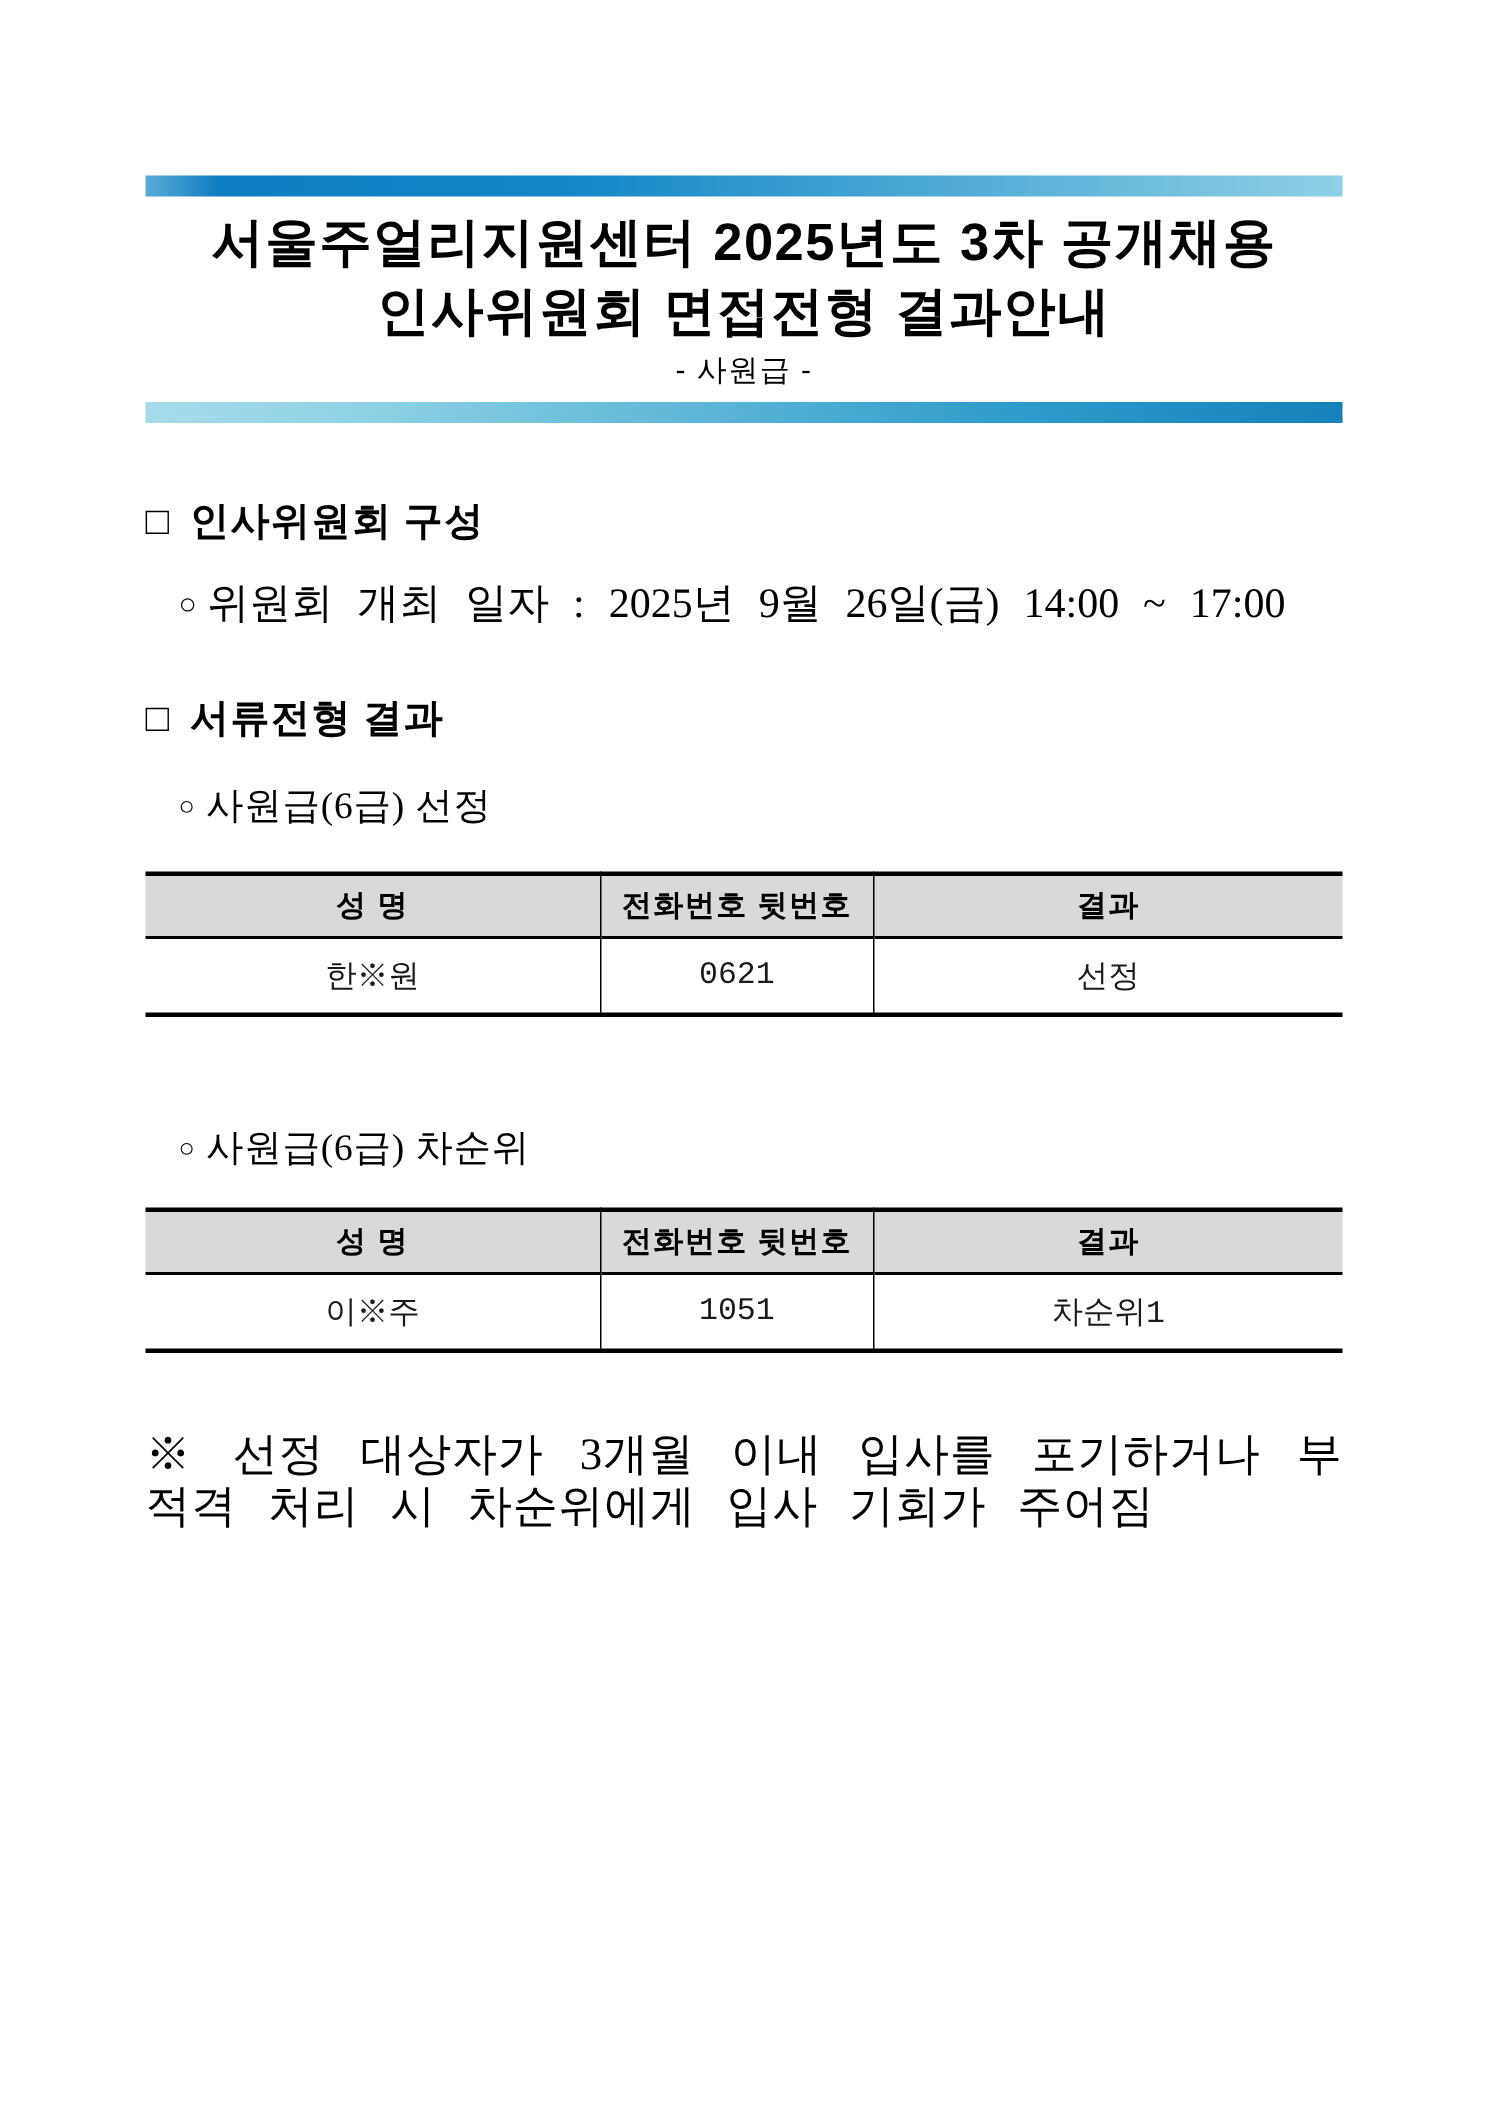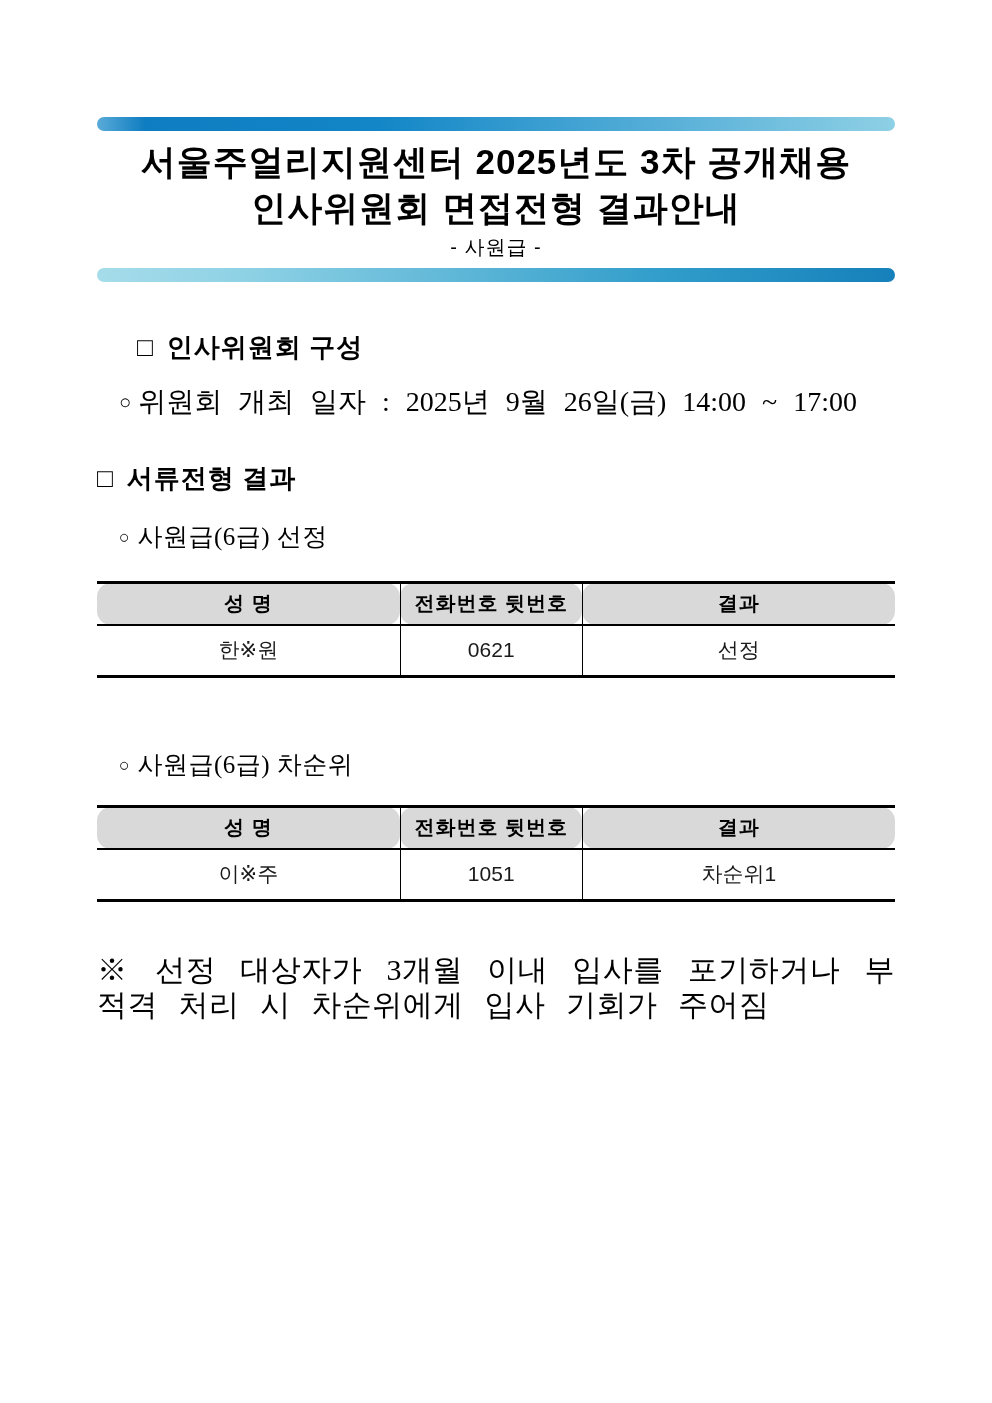--- a/index.html
+++ b/index.html
@@ -1,15 +1,15 @@
 <!DOCTYPE html>
 <html><head>
 <meta charset="utf-8">
 <style>
-  * { margin: 0; padding: 0; box-sizing: border-box; border-radius: 14px; }
+  * { margin: 0; padding: 0; box-sizing: border-box; }
   html, body { background: #ffffff; }
   .page {
     position: relative;
     width: 992px;
     height: 1403px;
     background: #ffffff;
     overflow: hidden;
     font-family: "Liberation Serif", "DejaVu Serif", serif;
     color: #000000;
   }
@@ -47,21 +47,21 @@
   
   .section-heading {
     font-size: 26px;
     font-weight: 700;
     letter-spacing: 1px;
   }
   .section-heading .sq-marker {
     font-weight: 400;
     margin-right: 13px;
   }
-  .heading-committee { margin-top: 48px; margin-left: 40px; }
+  .heading-committee { margin-top: 48px; }
   .heading-results   { margin-top: 40px; }
   
   .item-line {
     margin-top: 18px;
     padding-left: 22px;
     font-size: 28px;
     word-spacing: 0.32em;
   }
   .subsection-title {
     margin-top: 24px;
@@ -97,20 +97,21 @@
     vertical-align: middle;
     border-bottom: 2px solid #000;
     letter-spacing: 1px;
   }
   table.result-table td {
     height: 52px;
     font-size: 21px;
     text-align: center;
     vertical-align: middle;
     color: #1a1a1a;
+    font-family: Liberation Mono, monospace;
   }
   .table-second td { height: 44px; }
   table.result-table th + th,
   table.result-table td + td {
     border-left: 1.5px solid #000;
   }
   table.result-table tr + tr td {
     border-top: 1.5px solid #000;
   }
   col.c-name   { width: 38%; }

